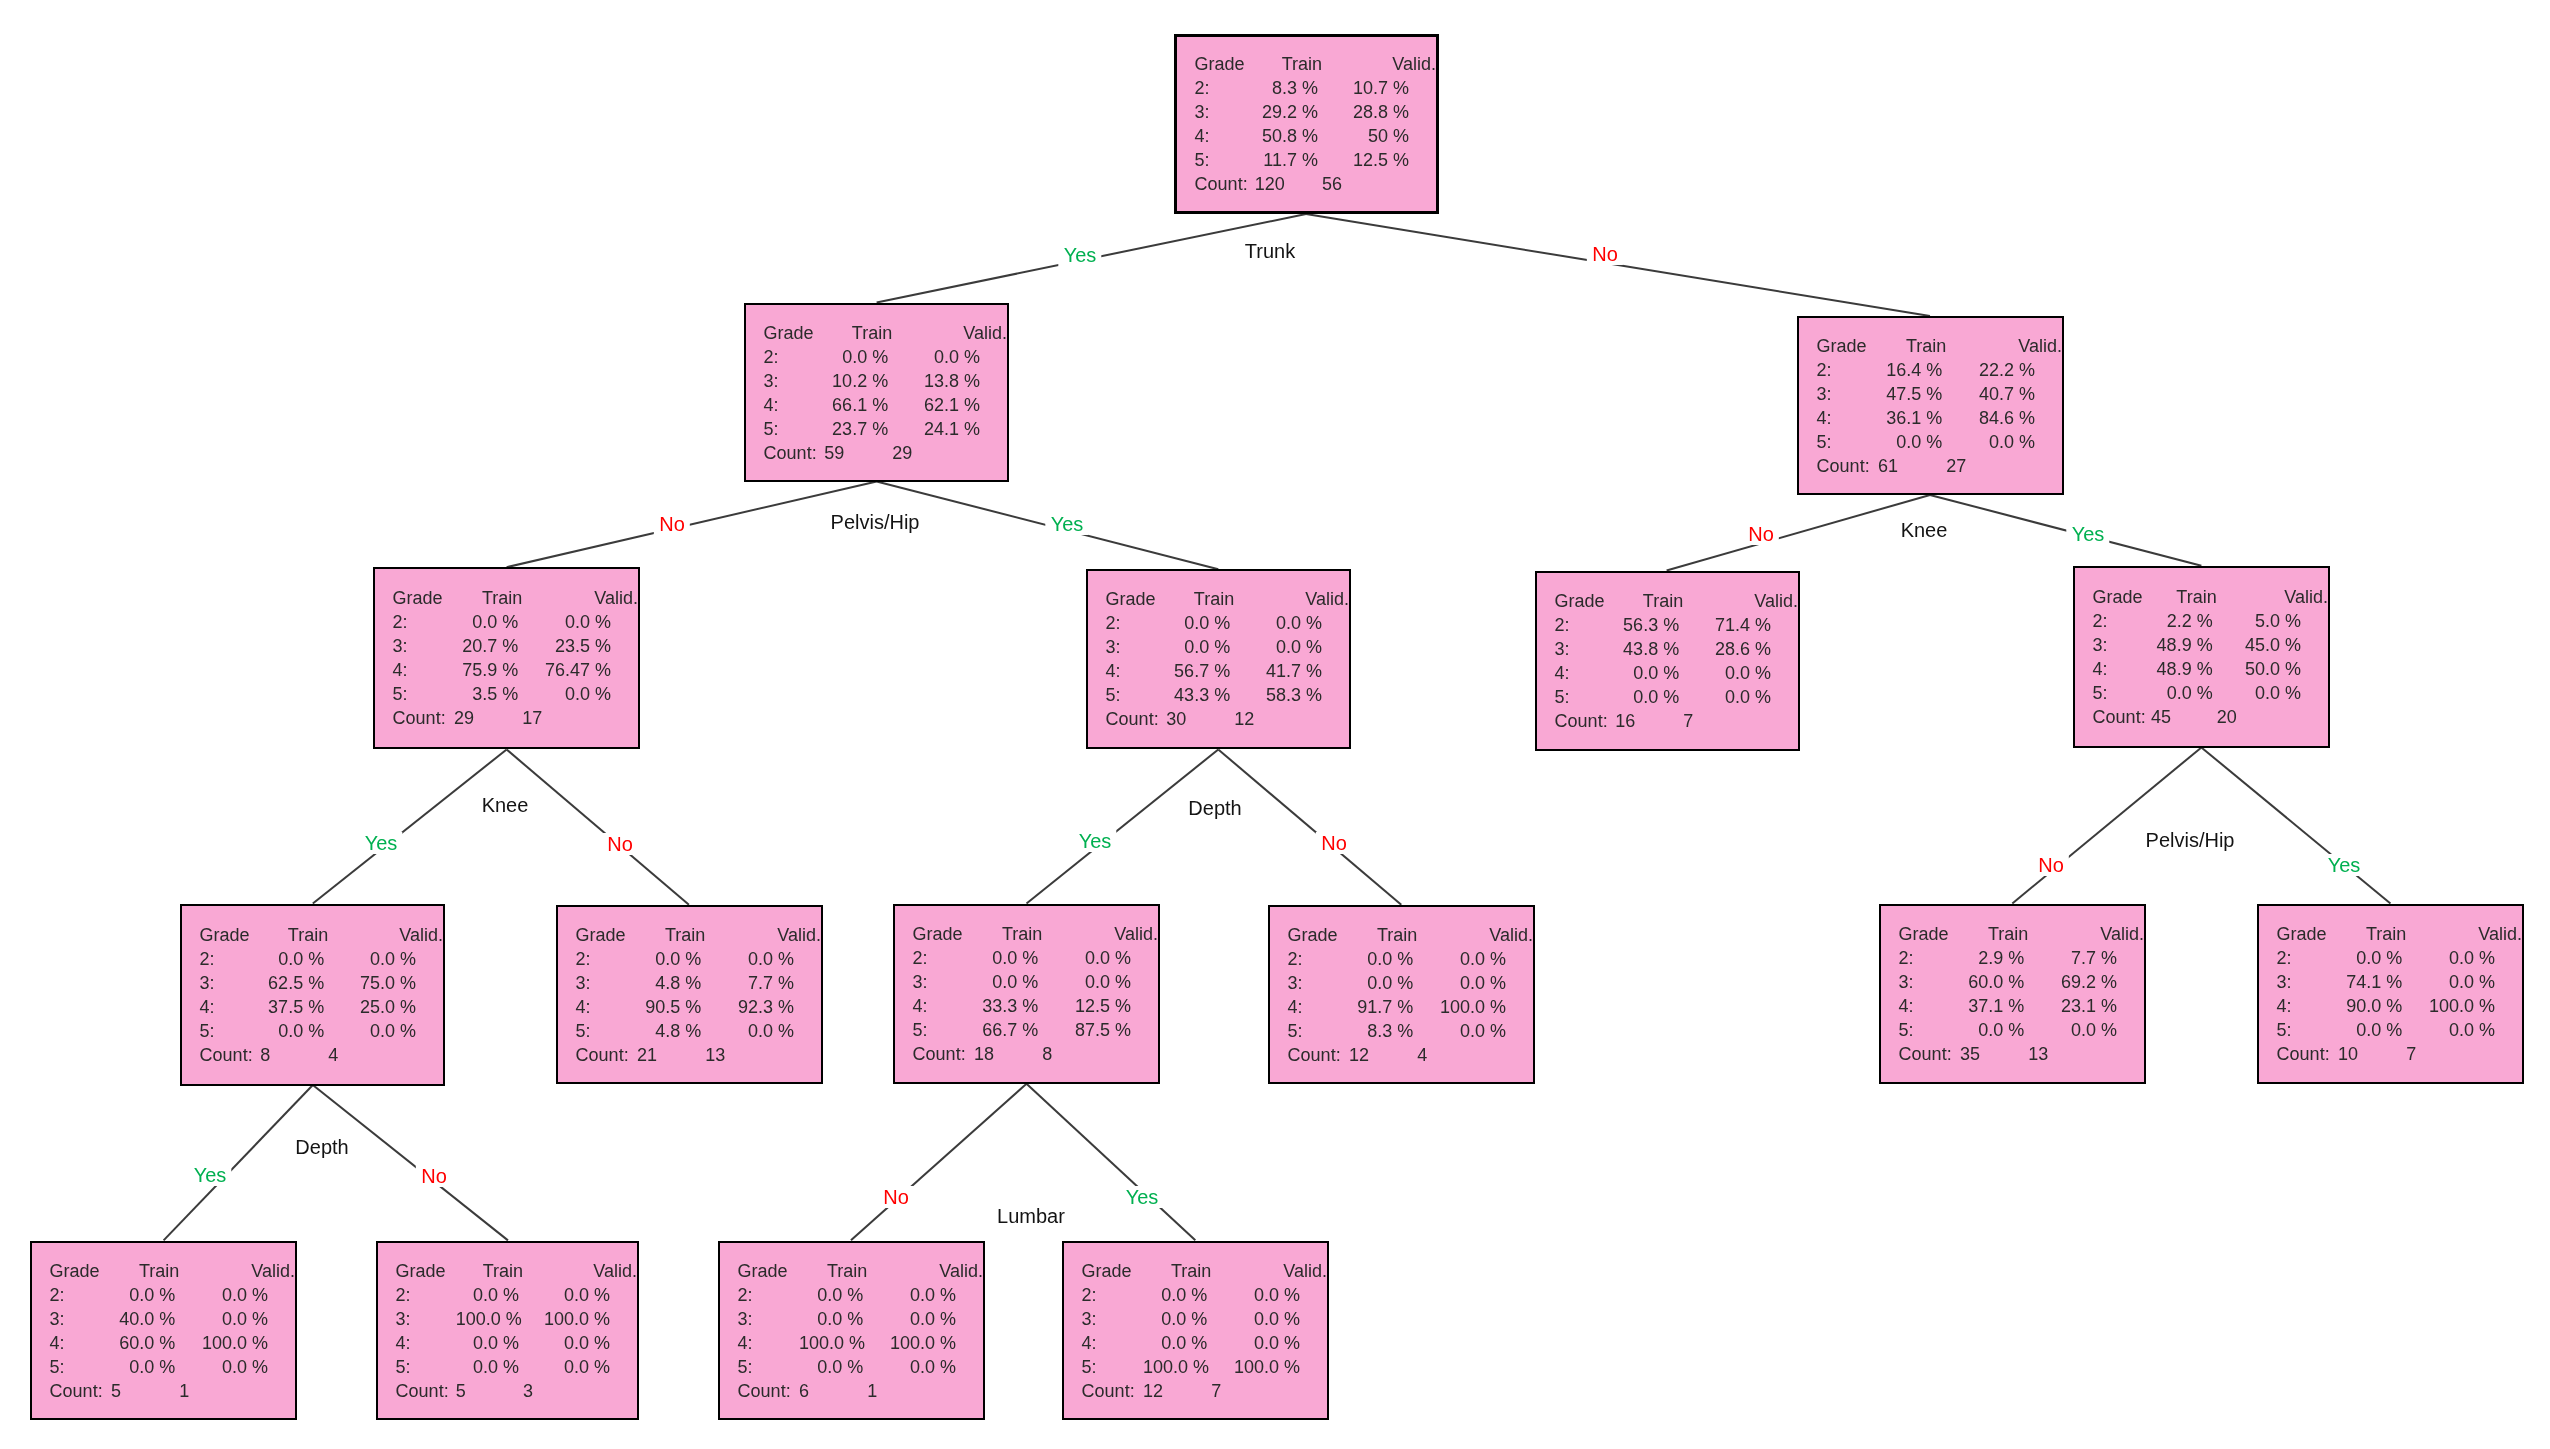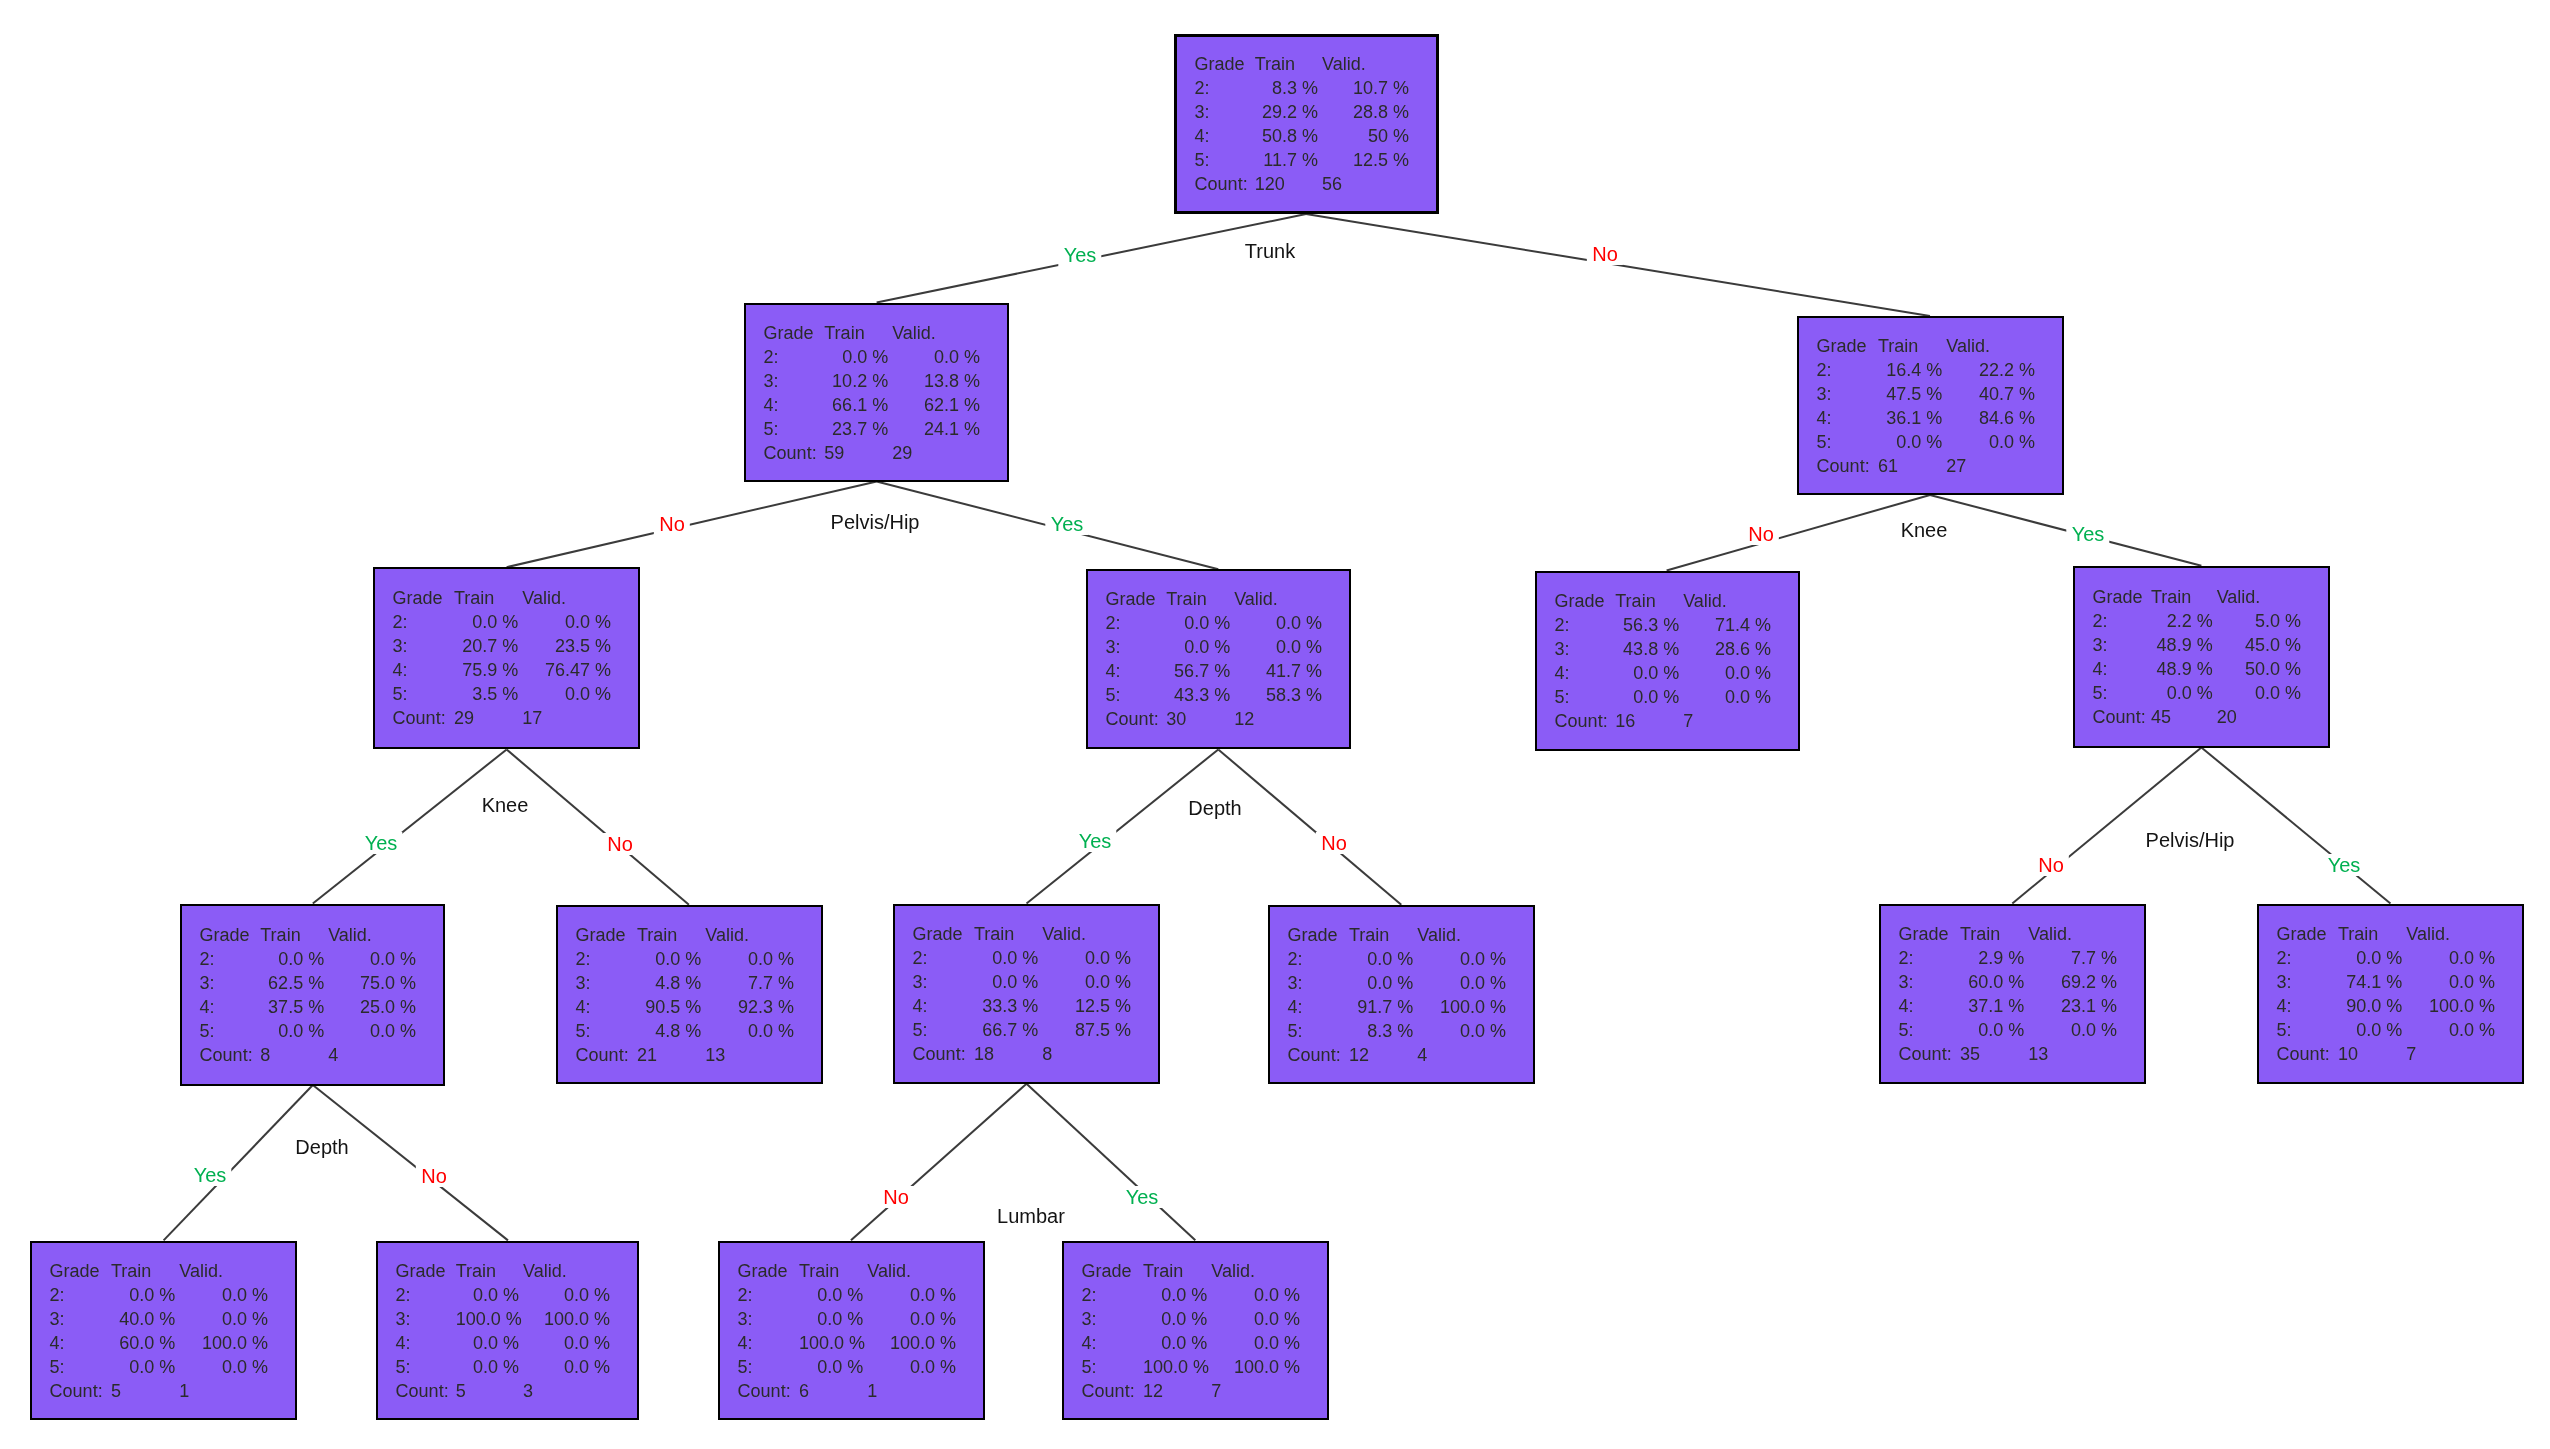--- a/index.html
+++ b/index.html
@@ -1,26 +1,26 @@
 <!DOCTYPE html>
 <html style="--yes: #00B050; --no: #FF0000; --edge: #3b3b3b;font-size:10.8px"><head>
 <meta charset="utf-8">
 <style>
   html,body{margin:0;padding:0;background:#ffffff;}
   .stage{position:relative;width:2550px;height:1449px;background:#ffffff;
          font-family:"Liberation Sans",sans-serif;overflow:hidden;}
   svg.edges{position:absolute;left:0;top:0;}
   svg.edges line{stroke:var(--edge,#3b3b3b);stroke-width:3px;}
   .node{position:absolute;box-sizing:border-box;border:2.7px solid #000;
-        background:#8b5cf6;display:grid;grid-template-columns:30% 26% 44%;
+        background:#f9a8d4;display:grid;grid-template-columns:30% 26% 44%;
         align-content:center;padding:2.7px 0;color:#2b2b2b;}
   .node.thick{border-width:3.4px;}
   .cell{font-size:18px;line-height:24px;white-space:nowrap;}
   .c1{text-align:left;padding-left:17.6px;}
-  .hdr.c2,.hdr.c3{text-align:left;}
+  .hdr.c2,.hdr.c3{text-align:right;}
   .num.c2{text-align:right;padding-right:4px;}
   .num.c3{text-align:right;padding-right:27px;}
   .cnt.c2,.cnt.c3{text-align:left;}
   .lbl{position:absolute;transform:translate(-50%,-50%);font-size:20px;
        background:#fff;padding:0 5.4px;white-space:nowrap;line-height:1.1;}
   .split{color:#141414;}
   .yes{color:var(--yes,#00B050);}
   .no{color:var(--no,#FF0000);}
 </style>
 </head>

